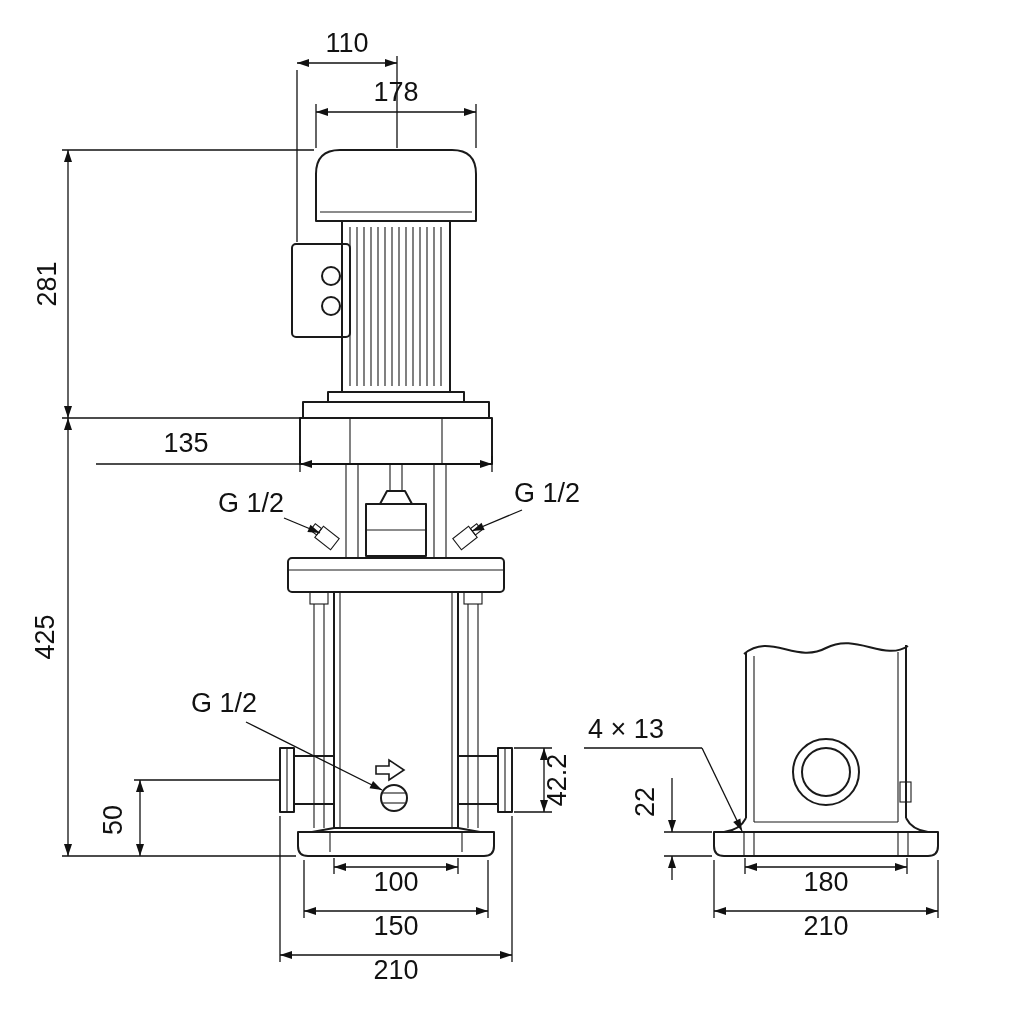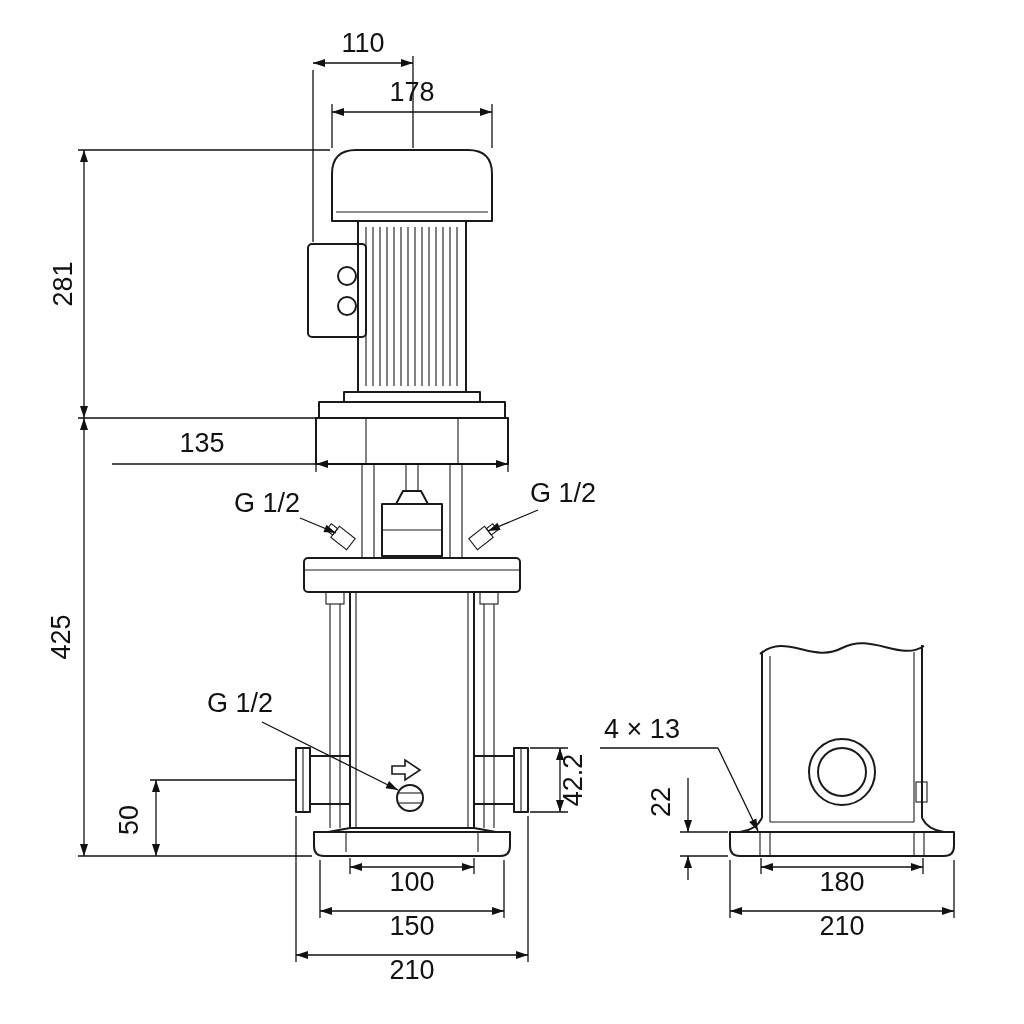--- a/index.html
+++ b/index.html
@@ -1,16 +1,16 @@
 <!DOCTYPE html>
 <html><head>
 <meta charset="utf-8">
 <style>
   html,body{margin:0;padding:0;background:#ffffff;}
-  .page{width:938px;height:1024px;background:#fff;position:relative;padding-left:16px;}
+  .page{width:938px;height:1024px;background:#fff;position:relative;}
   svg{display:block;}
   .outline{fill:none;stroke:#1a1a1a;stroke-width:2;stroke-linejoin:round;}
   .outline-thin{fill:none;stroke:#1a1a1a;stroke-width:1.1;}
   .dim{fill:none;stroke:#111;stroke-width:1.3;}
   .dimtext{font-family:"Liberation Sans",sans-serif;font-size:27px;fill:#111;}
   .arrowfill{fill:#111;stroke:none;}
 </style>
 </head>
 <body>
 

